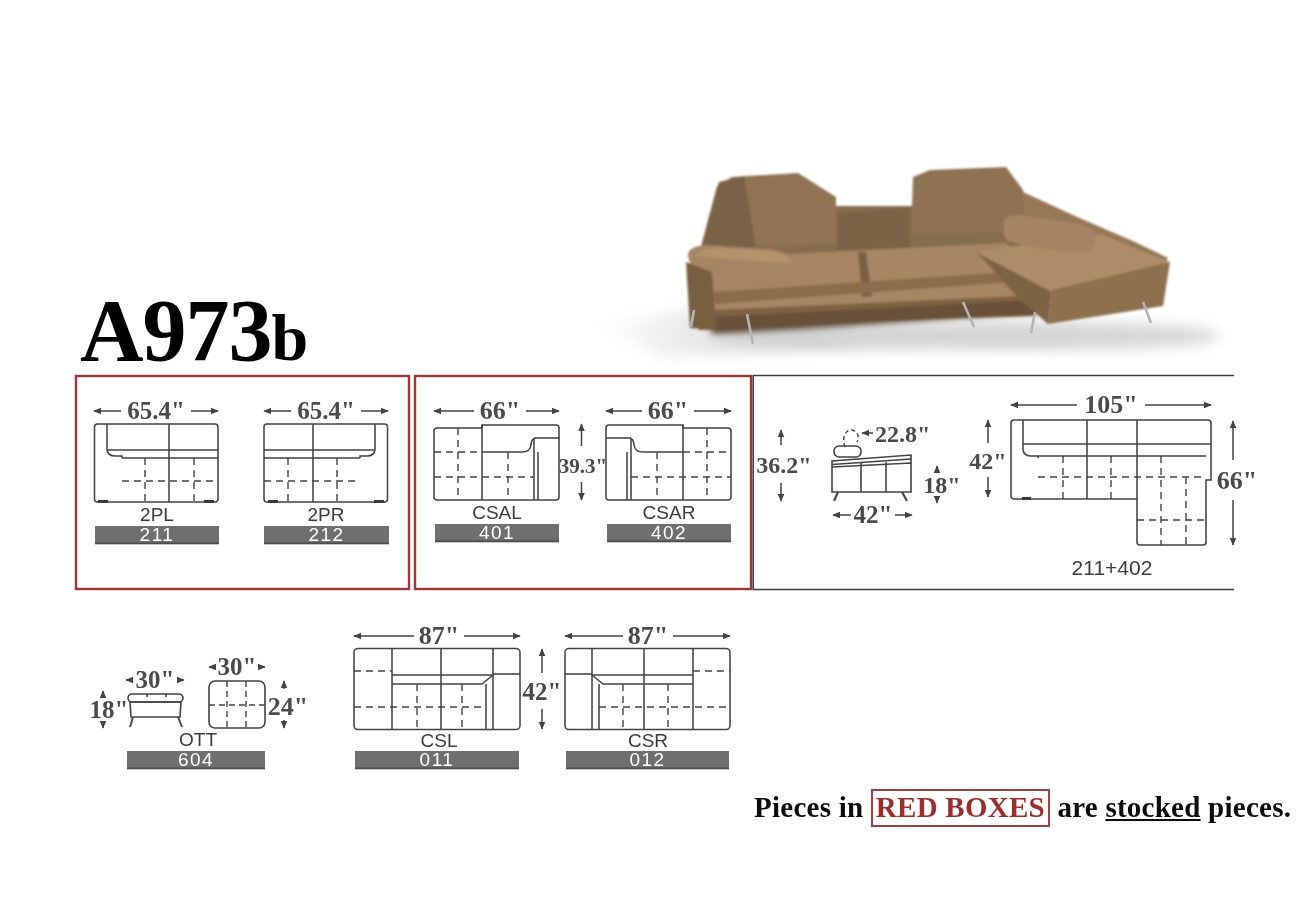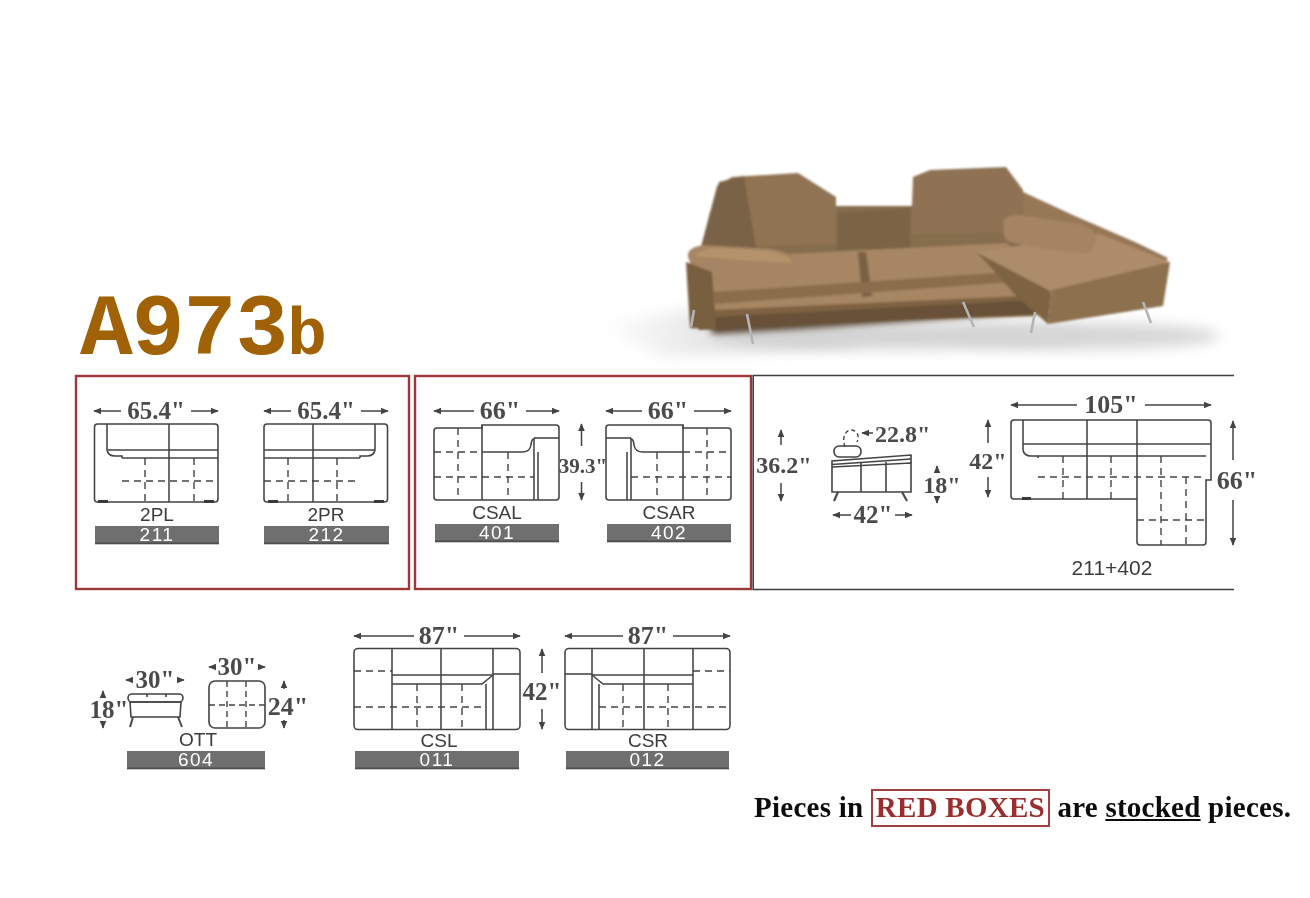--- a/index.html
+++ b/index.html
@@ -1,17 +1,17 @@
 <!DOCTYPE html>
 <html><head>
 <meta charset="utf-8">
 <style>
 html,body{margin:0;padding:0;background:#fff;}
 .page{position:relative;width:1310px;height:898px;background:#ffffff;overflow:hidden;font-family:"Liberation Sans",sans-serif;}
-.title{position:absolute;left:80px;top:287px;color:#a16207;font-family:Liberation Mono, monospace;font-weight:bold;font-size:88px;line-height:1;letter-spacing:-1px;}
+.title{position:absolute;left:80px;top:287px;color:#000000;font-family:Liberation Serif, serif;font-weight:bold;font-size:88px;line-height:1;letter-spacing:-1px;}
 .title .sm{font-size:66px;}
 .caption{position:absolute;left:754px;top:790px;color:#0c0c0c;font-family:"Liberation Serif",serif;font-weight:bold;font-size:29px;line-height:34px;white-space:nowrap;letter-spacing:0.25px;}
 .caption .rb{color:#9c2d2d;border:2.5px solid #a04040;padding:0 3px 2px 3px;}
 .caption .us{text-decoration:underline;}
 svg{position:absolute;left:0;top:0;}
 svg text{font-family:"Liberation Serif",serif;font-weight:bold;fill:#4a4a4a;}
 svg text.lbl{font-family:"Liberation Sans",sans-serif;font-weight:normal;fill:#3c3c3c;}
 svg text.code{font-family:"Liberation Sans",sans-serif;font-weight:normal;fill:#ffffff;}
 </style>
 </head>

